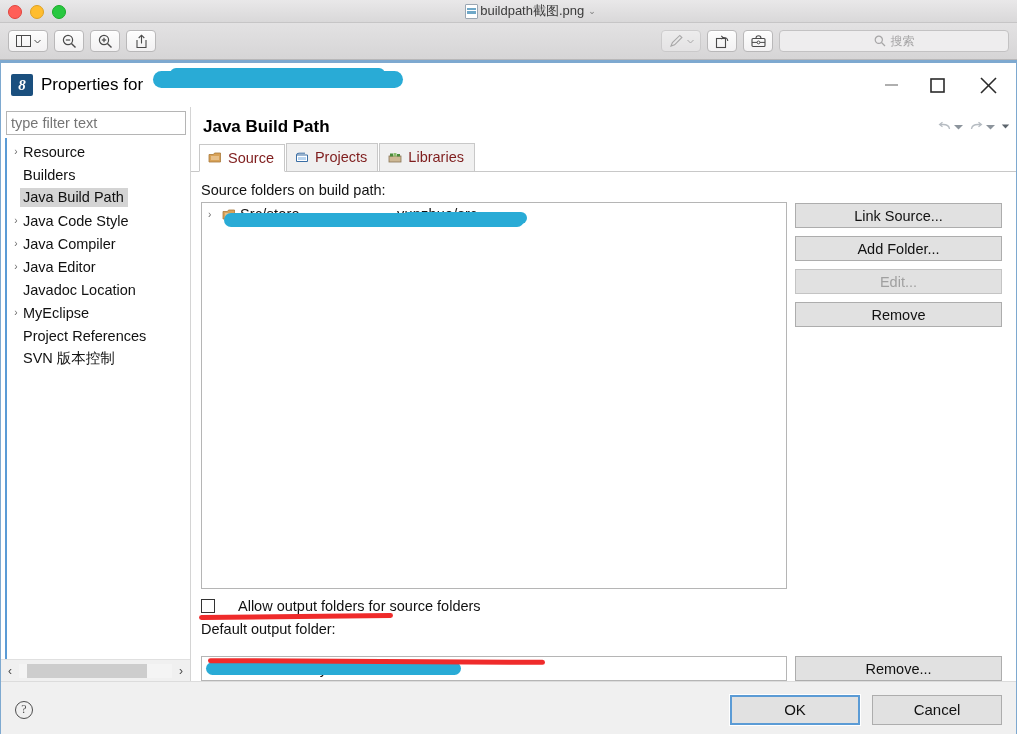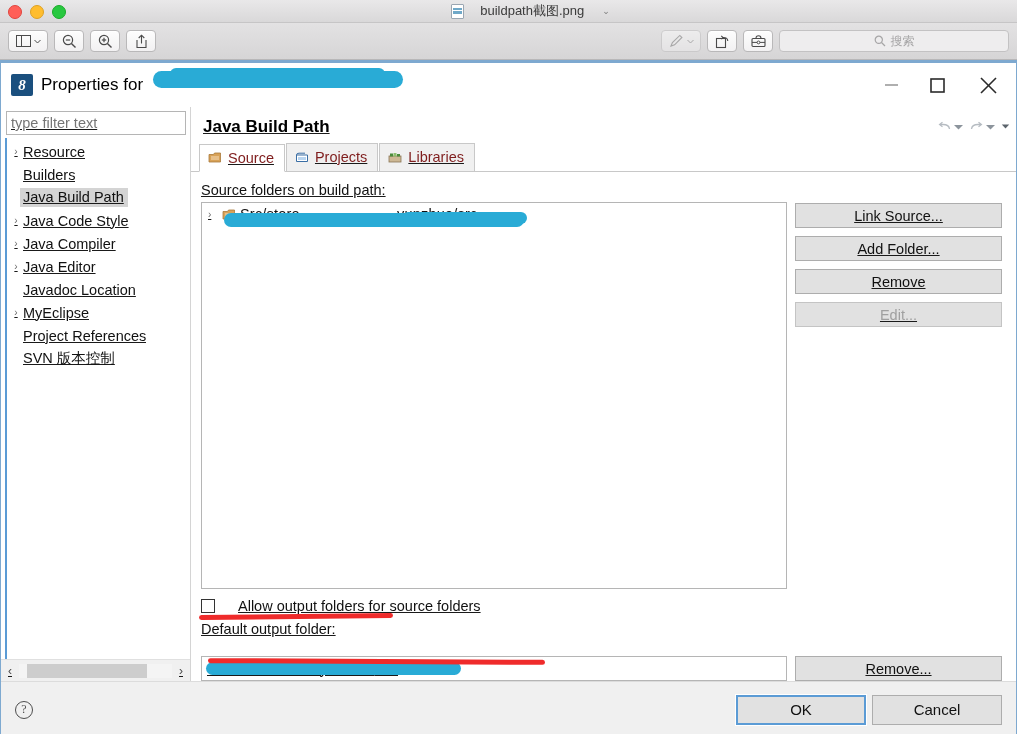--- a/index.html
+++ b/index.html
@@ -50,21 +50,21 @@
 
   #preview-title {
     position: absolute;
     left: 0; right: 0; top: 2px;
     text-align: center;
     font-size: 13px;
     color: #3b3b3b;
     display: flex;
     justify-content: center;
     align-items: center;
-    gap: 16px;
+    gap: 2px;
     height: 18px;
     padding-left: 44px;
   }
   .doc-icon {
     display: inline-block;
     width: 11px; height: 13px;
     background: #fff;
     border: 1px solid #9aa6b2;
     border-radius: 1px;
     position: relative;
@@ -191,21 +191,20 @@
     display: flex; align-items: center; justify-content: center;
     color: #2b2b2b;
   }
   .win-btn.close { width: 56px; }
 
   
   #dlg-body {
     flex: 1;
     display: flex;
     min-height: 0;
-    text-decoration: underline;
   }
   #dlg-left {
     width: 190px;
     flex: none;
     background: #ffffff;
     border-right: 1px solid #d4d4d4;
     display: flex;
     flex-direction: column;
     box-sizing: border-box;
   }
@@ -472,21 +471,21 @@
     display: flex;
     align-items: center;
     justify-content: center;
     font-family: "Liberation Sans", sans-serif;
     box-sizing: border-box;
   }
   .fbtn.default {
     border: 2px solid #5b9bd5;
     outline: 1px solid #ffffff;
   }
-  #ok-btn { margin-right: 6px; }
+  #ok-btn { margin-right: 12px; }
 
   
   .redact {
     position: absolute;
     background: #29abd6;
     border-radius: 10px;
     pointer-events: none;
   }
   .redline {
     position: absolute;
@@ -742,22 +741,22 @@
                   <span style="letter-spacing:0.2px;">Src/store&nbsp;&nbsp;&nbsp;&nbsp;&nbsp;&nbsp;&nbsp;&nbsp;&nbsp;&nbsp;&nbsp;&nbsp;&nbsp;&nbsp;&nbsp;&nbsp;&nbsp;&nbsp;&nbsp;&nbsp;&nbsp;&nbsp;&nbsp;yunzhuo<span>/src</span></span>
                 </div>
 
                 <div class="redact" style="left:22px; top:10px; width:300px; height:14px;"></div>
                 <div class="redact" style="left:200px; top:9px; width:125px; height:12px;"></div>
               </div>
 
               <div id="side-buttons">
                 <div class="ebtn">Link Source...</div>
                 <div class="ebtn">Add Folder...</div>
+                <div class="ebtn disabled">Edit...</div>
                 <div class="ebtn">Remove</div>
-                <div class="ebtn disabled">Edit...</div>
               </div>
             </div>
 
             <div id="below-list">
               <div class="chk-row">
                 <span class="chkbox"></span>
                 <span>Allow output folders for source folders</span>
               </div>
               <div id="outlabel">Default output folder:</div>
               <div id="out-row">

